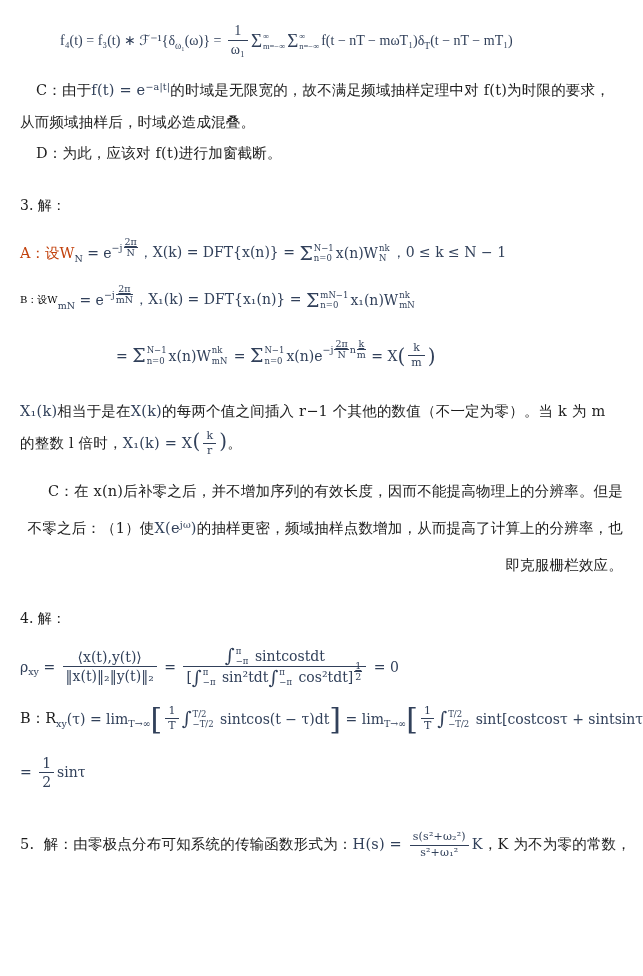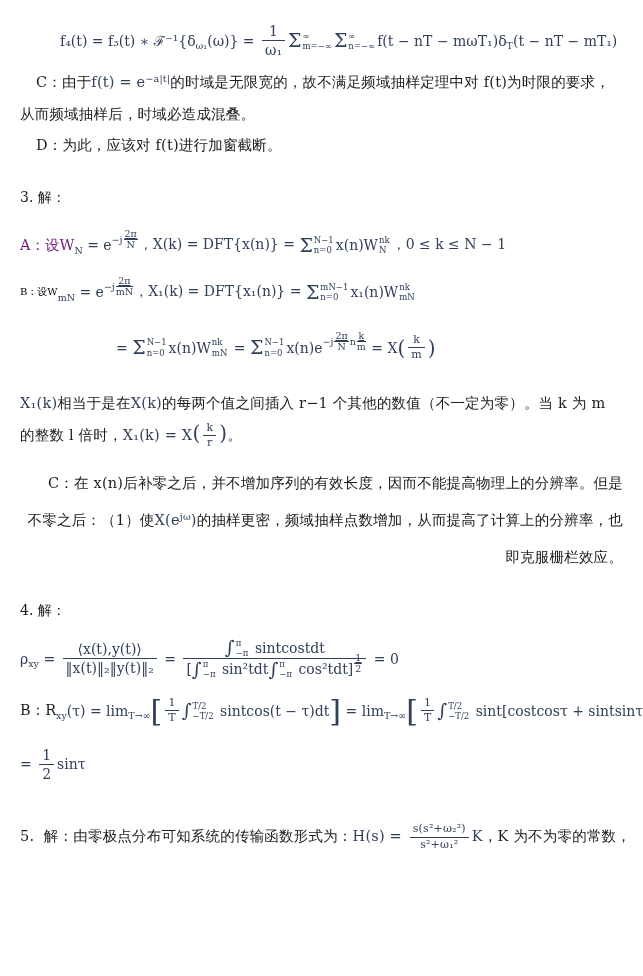--- a/index.html
+++ b/index.html
@@ -44,22 +44,22 @@
            line-height:1.2;text-align:left;margin:0 2px 0 1px;white-space:pre;}
 
   .bigbr{font-size:30px;font-weight:300;line-height:0.9;}
   .bigp{font-size:20px;line-height:0.9;}
   .mfrac{font-size:11px;}
 
   
   .cn .frac,.cn .sfrac{vertical-align:middle;}
 
   
-  .m-f1{margin:10px 0 0 40px;}
-  .m-pc{margin-top:8px;}
+  .m-f1{margin:10px 0 0 40px;font-family:Liberation Serif, serif;}
+  .m-pc{margin-top:16px;}
   .m-s3{margin-top:22px;}
   .m-a3{margin-top:24px;}
   .m-b3{margin-top:26px;}
   .m-b3c{margin:30px 0 0 96px;}
   .m-px1{margin-top:26px;}
   .m-pc3{margin-top:14px;line-height:2.55;text-align:right;}
   .m-s4{margin-top:20px;}
   .m-a4{margin-top:4px;}
   .m-rho{margin-top:14px;}
   .m-rxy{margin-top:16px;}
@@ -88,21 +88,21 @@
 
   <p class="cn indent m-pc">
     <span>C：由于</span><span class="inlineformula">f(t) = e</span><span class="inlineformula sup">−a|t|</span><span>的时域是无限宽的，故不满足频域抽样定理中对 f(t)为时限的要求，从而频域抽样后，时域必造成混叠。</span>
   </p>
 
   <p class="cn indent"><span>D：为此，应该对 f(t)进行加窗截断。</span></p>
 
   <p class="sect m-s3"><span>3.  解：</span></p>
 
   <div class="frm-line m-a3">
-    <span style="color:#701a75;font-size:14.5px;">A：设W</span>
+    <span style="color:#c2410c;font-size:14.5px;">A：设W</span>
       <span class="sub">N</span>
       <span> = e</span>
     <span class="expgrp"><span>−j</span><span class="sfrac"><span class="num">2π</span><span>N</span></span></span>
     <span>，X(k) = DFT{x(n)} = </span>
     <span class="sum">Σ</span>
       <span class="scripts"><span>N−1</span><span>n=0</span></span>
     <span>x(n)W</span>
       <span class="scripts"><span>nk</span><span>N</span></span>
     <span>，0 ≤ k ≤ N − 1</span>
   </div>

